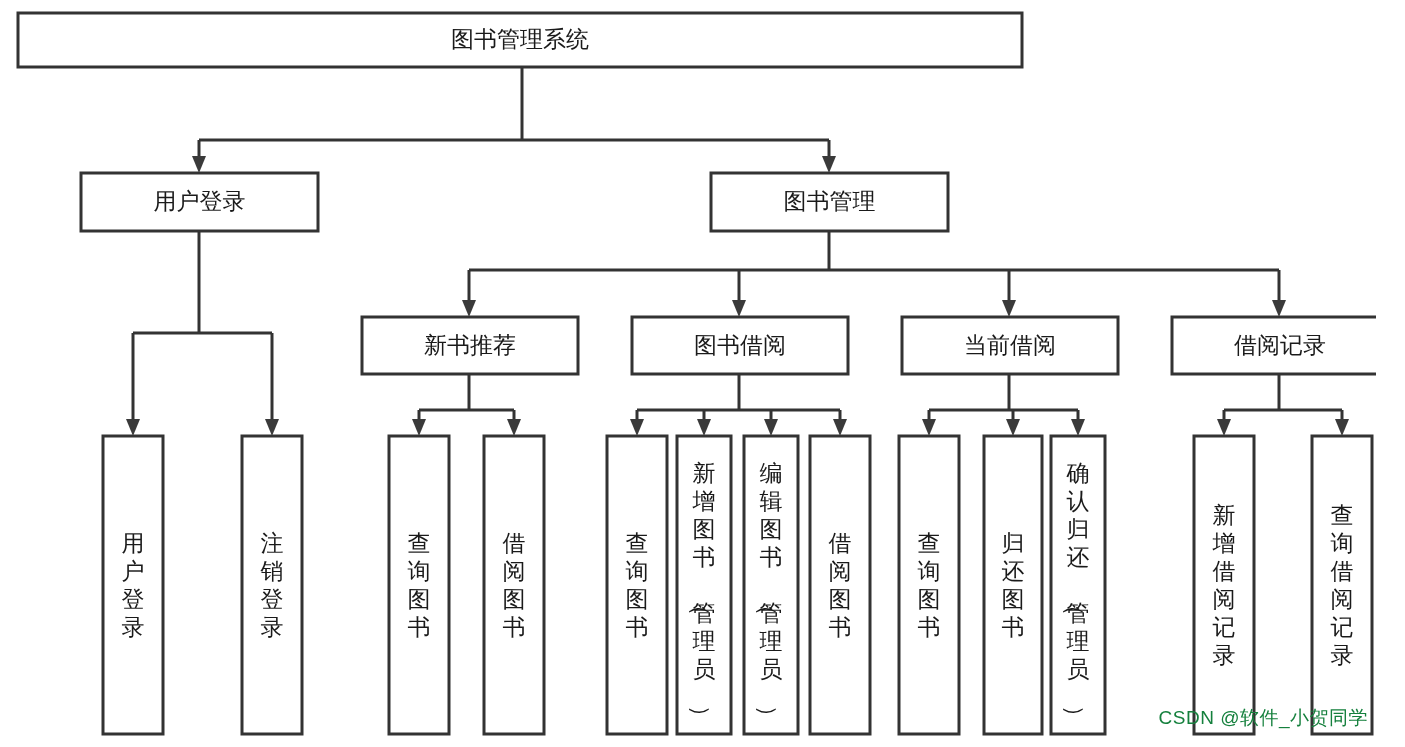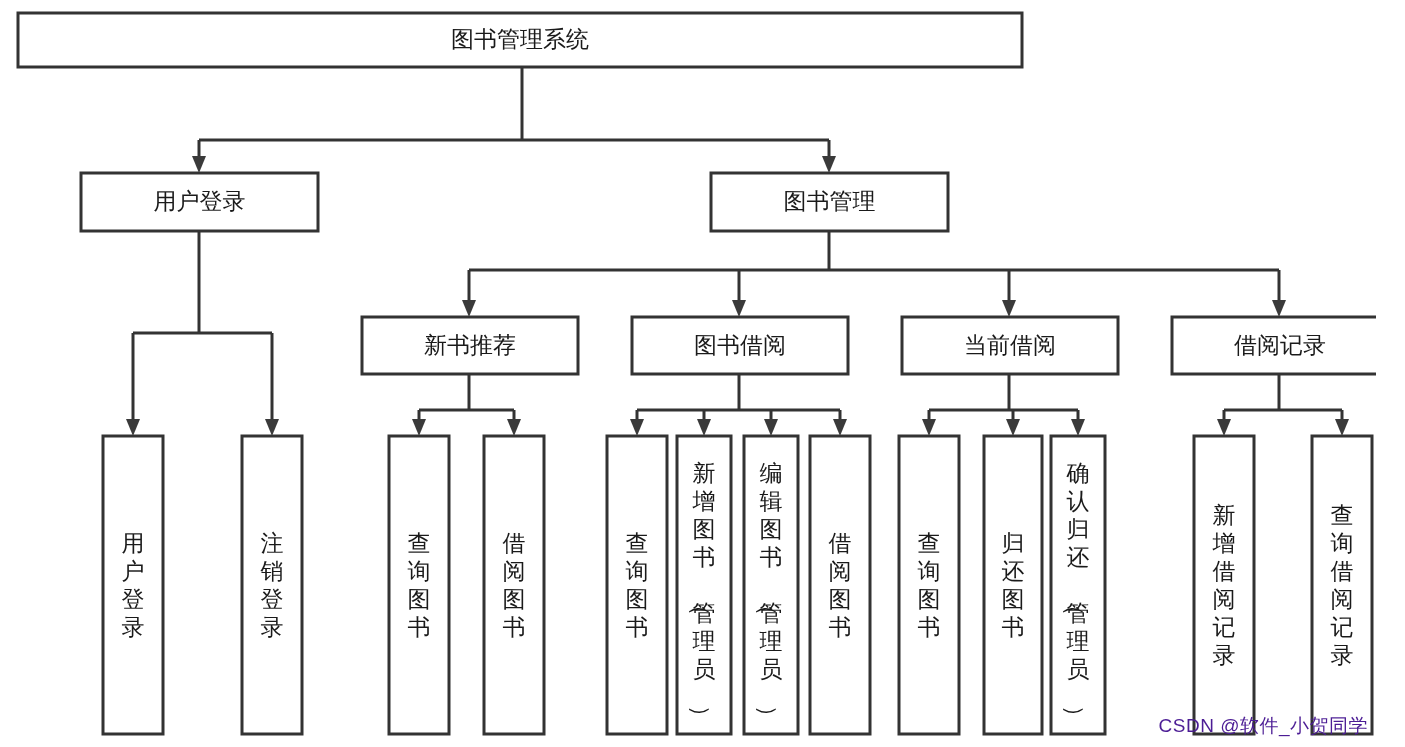--- a/index.html
+++ b/index.html
@@ -48,24 +48,24 @@
   }
   .node-label-v {
     font-family: "Liberation Sans", "DejaVu Sans", sans-serif;
     font-size: 23px;
     fill: #1a1a1a;
     text-anchor: middle;
   }
   .watermark {
     position: absolute;
     right: 8px;
-    bottom: 8px;
+    bottom: 16px;
     font-family: "Liberation Sans", "DejaVu Sans", sans-serif;
     font-size: 19px;
-    color: #4c1d95;
+    color: #15803d;
     white-space: nowrap;
     letter-spacing: 0.5px;
     pointer-events: none;
   }
 </style>
 </head>
 <body>
 
 <div id="diagram-root">
   <svg id="tree-svg" viewBox="0 0 1405 747" xmlns="http://www.w3.org/2000/svg">

